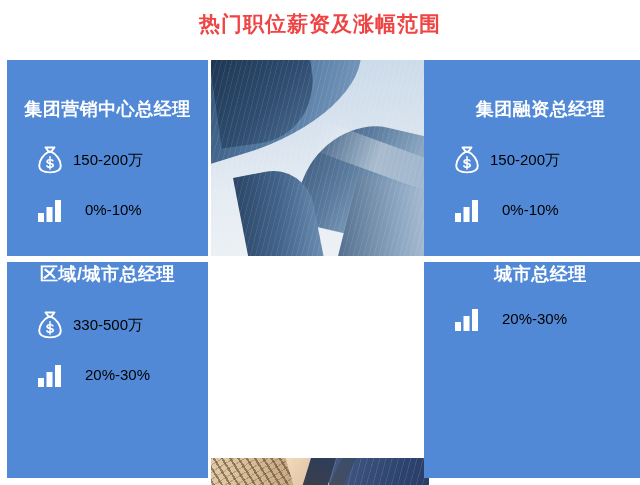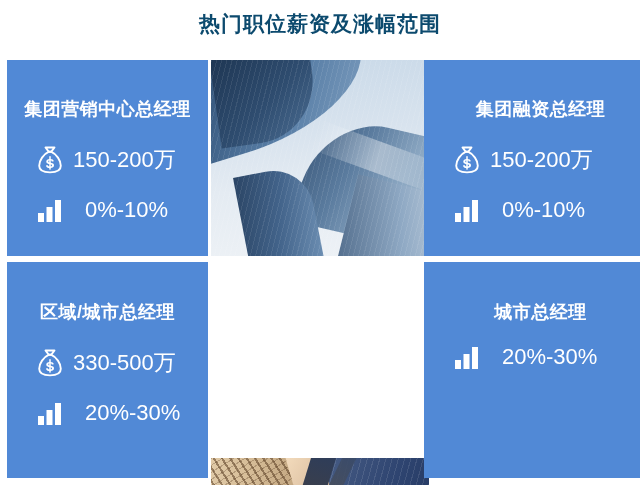--- a/index.html
+++ b/index.html
@@ -23,21 +23,21 @@
 
   
   .title {
     position: absolute;
     left: 0;
     top: 10px;
     width: 640px;
     text-align: center;
     font-size: 21px;
     font-weight: bold;
-    color: #0c4a6e;
+    color: #ef4444;
     letter-spacing: 1px;
     line-height: 28px;
   }
 
   
   .grid {
     position: absolute;
     left: 7px;
     top: 60px;
     width: 626px;
@@ -60,21 +60,21 @@
   
   .panel {
     background: #5189d6;
     color: #ffffff;
     display: flex;
     flex-direction: column;
     align-items: center;
     box-sizing: border-box;
   }
   .panel.row-top    { padding-top: 37px; }
-  .panel.row-bot    { padding-top: 38px; }
+  .panel.row-bot    { }
 
   .panel-title {
     font-size: 18px;
     font-weight: bold;
     color: #ffffff;
     line-height: 24px;
     letter-spacing: 0.5px;
     text-align: center;
     white-space: nowrap;
   }
@@ -93,22 +93,22 @@
     width: 34px;
     height: 34px;
     flex: 0 0 34px;
     display: flex;
     align-items: center;
     justify-content: center;
   }
   .stat-icon svg { display: block; }
 
   .stat-value {
-    font-size: 22px;
-    color: #ffffff;
+    font-size: 15px;
+    color: #000000;
     line-height: 20px;
     white-space: nowrap;
     margin-left: 6px;
   }
   .stat-growth .stat-value { margin-left: 18px; }
 
   
   .photo {
     overflow: hidden;
     position: relative;

